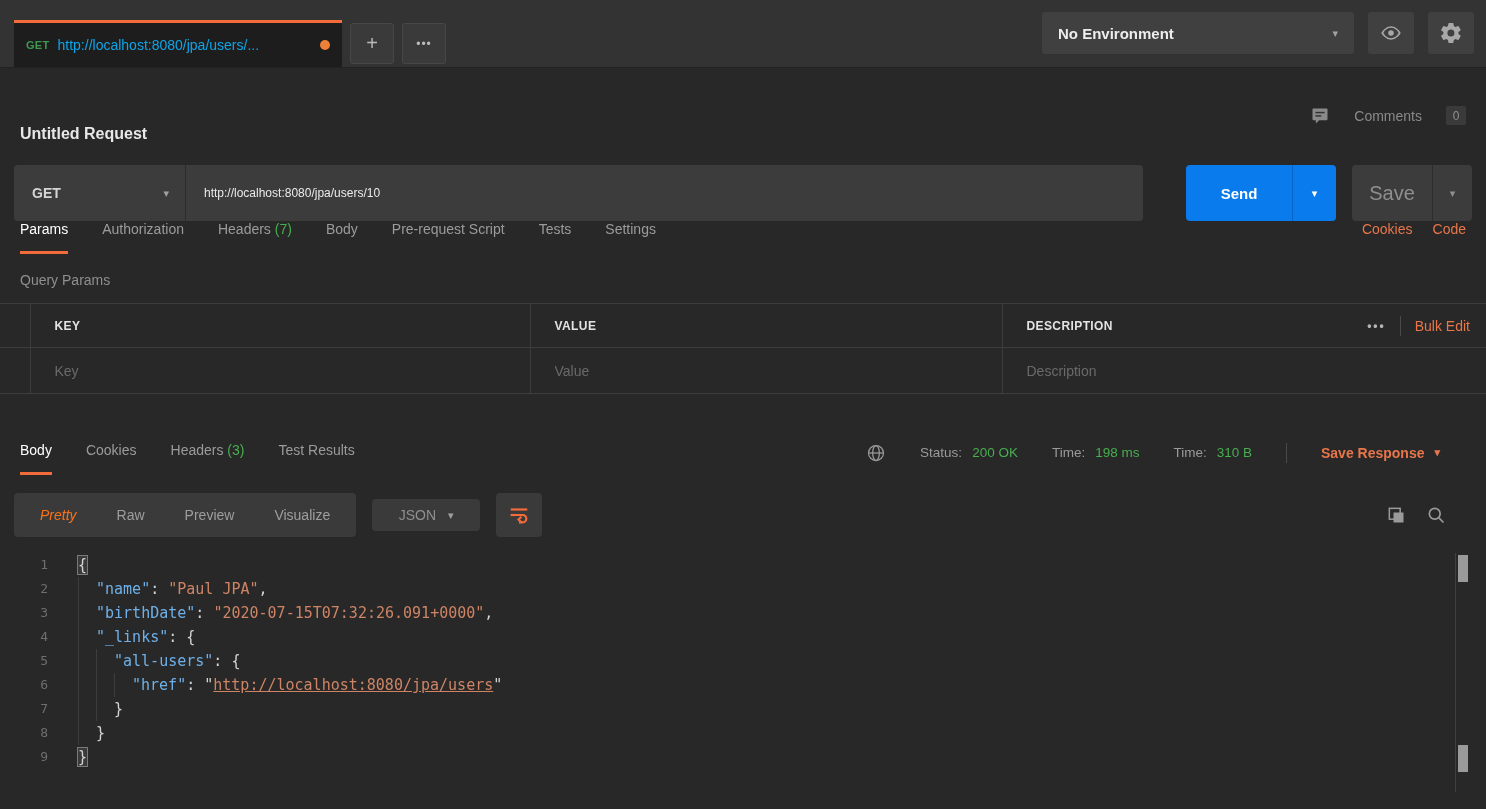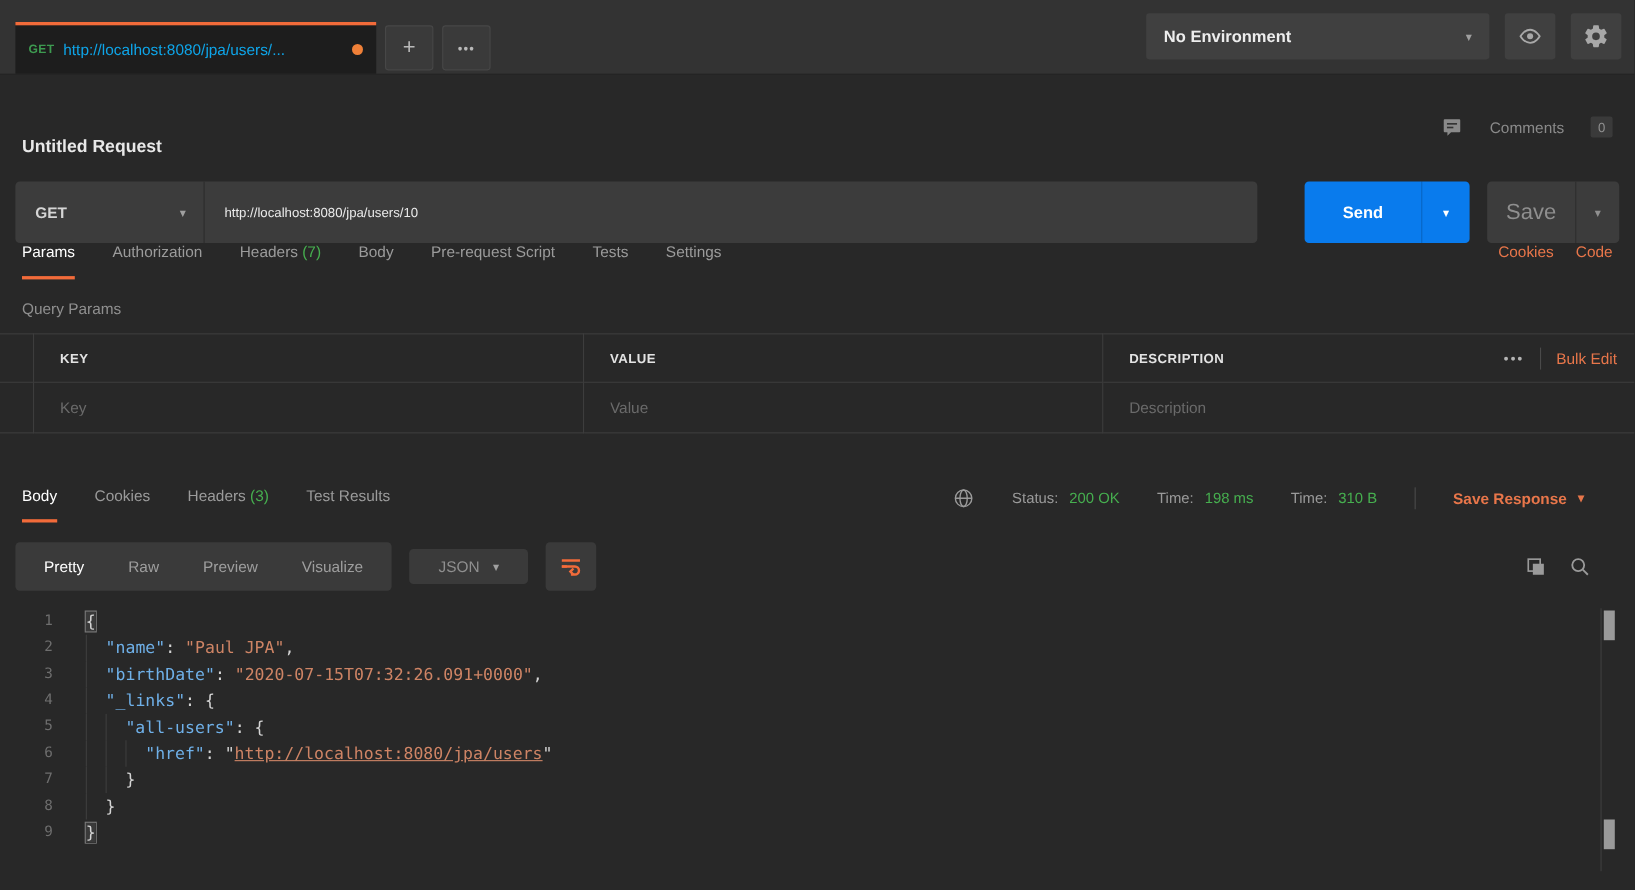--- a/index.html
+++ b/index.html
@@ -109,21 +109,21 @@
   .meta-lbl{font-size:13.5px;color:#9a9a9a;}
   .meta-val{font-size:13.5px;color:var(--success-green);}
   .meta-gap{width:14px;}
   .save-resp{display:flex;align-items:center;gap:10px;color:var(--link-orange);
     font-size:14px;font-weight:600;cursor:pointer;}
   .save-resp .caret{color:var(--link-orange);}
   
   .pretty-bar{display:flex;align-items:center;margin:18px 14px 0 14px;gap:16px;}
   .view-group{background:#3a3a3a;border-radius:4px;height:44px;display:flex;align-items:center;padding:0 6px;}
   .vtab{font-size:14px;color:#9e9e9e;padding:0 20px;cursor:pointer;}
-  .vtab.active{color:#ffffff;}
+  .vtab.active{color:#f97316;font-style:italic;}
   .json-box{background:#3a3a3a;border-radius:4px;height:32px;width:108px;display:flex;
     align-items:center;justify-content:center;gap:12px;cursor:pointer;}
   .json-box .lbl{font-size:14px;color:#8f8f8f;}
   .wrap-box{background:#3a3a3a;border-radius:4px;height:44px;width:46px;display:flex;
     align-items:center;justify-content:center;cursor:pointer;}
   .pretty-bar .spacer{flex:1;}
   .right-icons{display:flex;align-items:center;gap:20px;margin-right:26px;}
   .right-icons svg{cursor:pointer;}
   
   .code-area{position:relative;margin-top:16px;font-family:"DejaVu Sans Mono",monospace;

